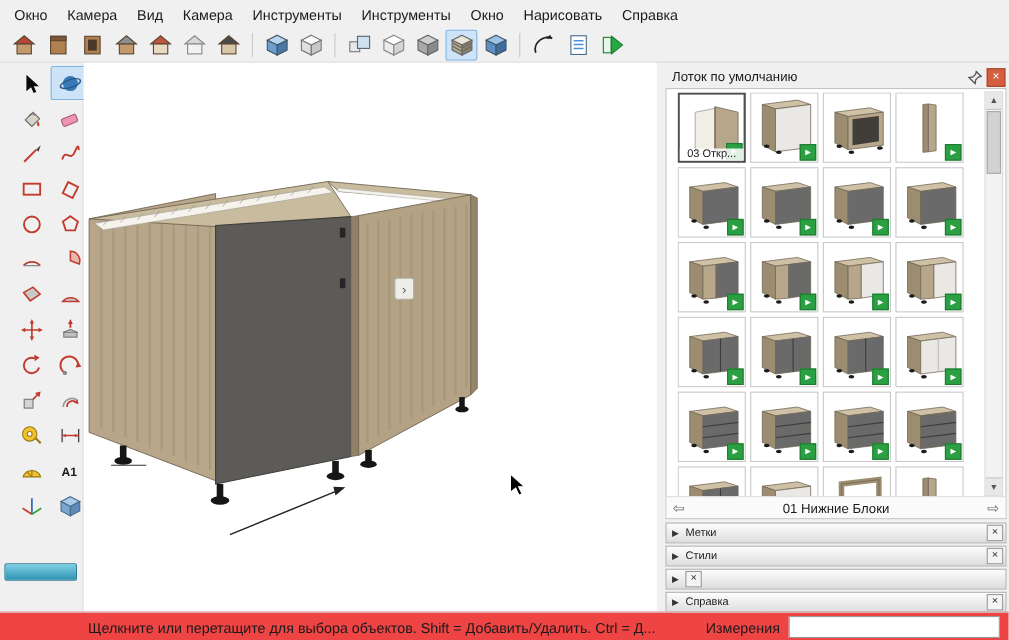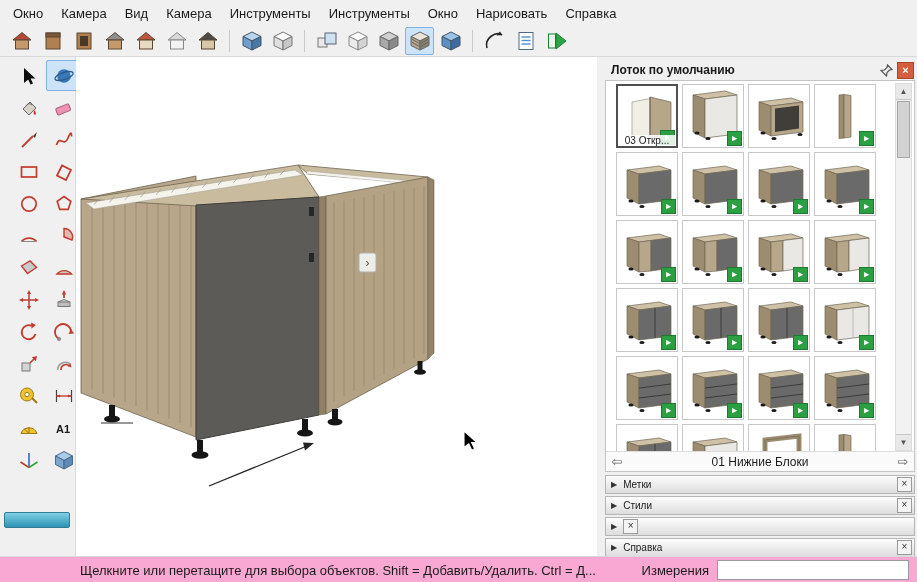--- a/index.html
+++ b/index.html
@@ -28,21 +28,21 @@
   .tool-btn.active{background:#cde3f7;border:1px solid #7fb2e5;}
   .palette-footer{position:absolute;left:4px;right:5px;bottom:28px;height:14px;border:1px solid #2f7d96;
                   background:linear-gradient(#7fd0e4,#2f93b4);border-radius:2px;}
 
   
   .viewport{position:absolute;left:76px;top:57px;width:521px;height:499px;background:#ffffff;}
   .viewport svg{display:block;}
 
   
   .tray{position:absolute;left:603px;top:60px;width:314px;height:496px;font-size:12px;}
-  .tray-title{height:20px;display:flex;align-items:center;padding:0 3px 0 8px;font-weight:bold;}
+  .tray-title{height:20px;display:flex;align-items:center;padding:0 3px 0 8px;}
   .tray-title .t{flex:1;}
   .pin-btn{width:16px;height:16px;display:flex;align-items:center;justify-content:center;margin-right:3px;}
   .tray-close{width:15px;height:15px;background:#d35f3f;color:#fff;font-size:11px;line-height:14px;
               text-align:center;border:1px solid #a8462c;}
   .tray-body{position:relative;margin:0 2px;height:390px;background:#fff;border:1px solid #c4c4c4;}
   .thumb-grid{position:absolute;left:10px;top:3px;width:265px;height:368px;overflow:hidden;
               display:grid;grid-template-columns:repeat(4,62px);grid-auto-rows:64px;gap:4px 4px;}
   .thumb{position:relative;background:#fff;border:1px solid #c8c8c8;}
   .thumb.selected{border:2px solid #4f4f4f;}
   .thumb-img{position:absolute;left:50%;top:1px;transform:translateX(-50%);}
@@ -61,21 +61,21 @@
   .collection-nav .lbl{flex:1;text-align:center;font-size:12px;}
   .tray-panels{margin:3px 2px 0;}
   .panel-h{height:17px;display:flex;align-items:center;margin-top:2px;border:1px solid #b5b5b5;
            background:linear-gradient(#fdfdfd,#dddddd);padding:0 2px 0 5px;}
   .panel-h .exp{font-size:8px;color:#333;margin-right:6px;}
   .panel-h .lbl{flex:1;font-size:10px;}
   .panel-h .x{width:13px;height:13px;border:1px solid #9a9a9a;background:#f4f4f4;font-size:10px;
               line-height:11px;text-align:center;color:#333;}
 
   
-  .statusbar{position:absolute;left:0;top:556px;width:917px;height:26px;background:#f9a8d4;
+  .statusbar{position:absolute;left:0;top:556px;width:917px;height:26px;background:#ef4444;
              border-top:1px solid #d9d9d9;display:flex;align-items:center;font-size:13px;}
   .statusbar .hint{margin-left:80px;flex:1;white-space:nowrap;overflow:hidden;}
   .statusbar .mlabel{margin:0 8px 0 10px;}
   .statusbar input{width:186px;height:16px;border:1px solid #999;background:#fff;margin-right:8px;
                    font-size:12px;font-family:"Liberation Sans",sans-serif;}
 </style>
 </head>
 <body>
 
 <div class="app">

